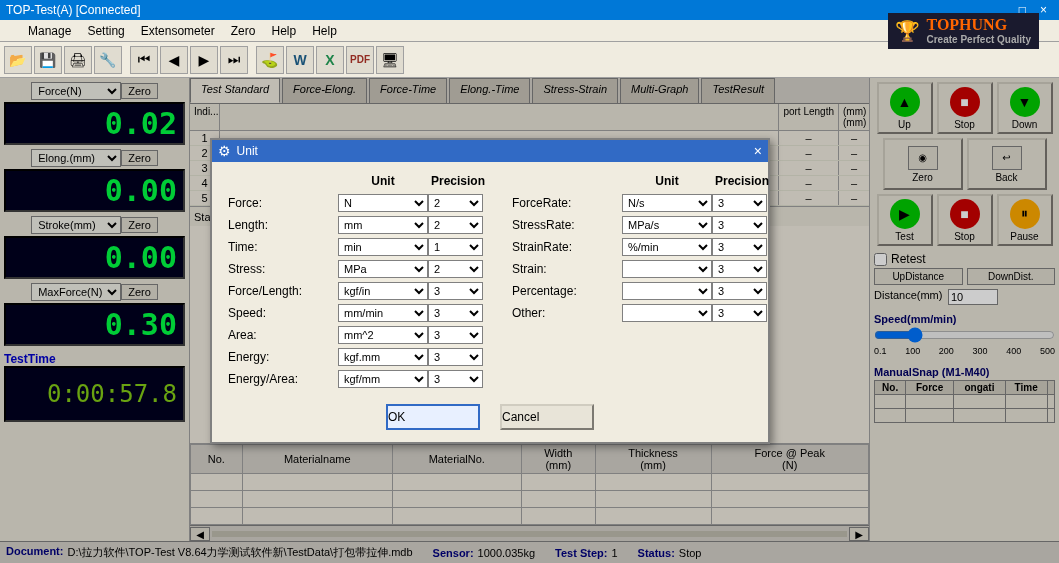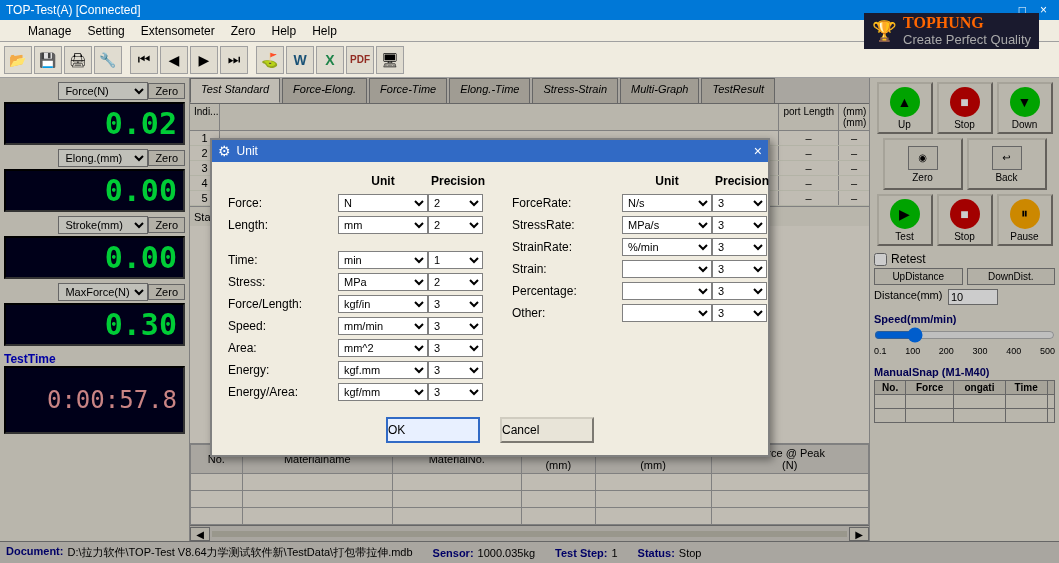--- a/index.html
+++ b/index.html
@@ -22,21 +22,21 @@
 
     
     .logo-area { margin-left: auto; background: #1a1a2e; padding: 2px 8px; display: flex; align-items: center; gap: 6px; height: 36px; }
 
     
     .main-layout { display: flex; height: calc(563px - 78px); }
 
     
     .left-panel { width: 190px; background: #e8e4d8; border-right: 1px solid #a0a0a0; padding: 4px; flex-shrink: 0; }
     .measure-row { margin-bottom: 4px; }
-    .measure-header { display: flex; align-items: center; justify-content: flex-end; margin-bottom: 2px; }
+    .measure-header { display: flex; align-items: center; justify-content: center; margin-bottom: 2px; }
     .measure-label { display: flex; align-items: center; gap: 4px; }
     .measure-select { font-size: 11px; border: 1px solid #808080; background: #f0f0e8; padding: 1px 2px; width: 90px; }
     .zero-btn { font-size: 11px; border: 1px solid #808080; background: #e0dcd0; padding: 1px 6px; cursor: pointer; }
     .measure-value { font-size: 32px; font-weight: bold; text-align: right; color: #000080; background: #000020; padding: 2px 6px; border: 2px inset #808080; }
 
     
     .right-panel { width: 190px; background: #e8e4d8; border-left: 1px solid #a0a0a0; padding: 4px; flex-shrink: 0; display: flex; flex-direction: column; }
     .control-btn { width: 56px; height: 52px; border: 2px outset #d0ccc0; background: #e8e4d8; cursor: pointer; display: flex; flex-direction: column; align-items: center; justify-content: center; font-size: 10px; gap: 2px; }
     .control-btn .icon-circle { width: 28px; height: 28px; border-radius: 50%; display: flex; align-items: center; justify-content: center; font-size: 14px; }
     .btn-up .icon-circle { background: #00cc00; }
@@ -113,21 +113,21 @@
   <span class="menu-item">Manage</span>
   <span class="menu-item">Setting</span>
   <span class="menu-item">Extensometer</span>
   <span class="menu-item">Zero</span>
   <span class="menu-item">Help</span>
   <span class="menu-item">Help</span>
   <div class="logo-area" style="margin-left:auto;">
     <span style="color:#ff8800;font-size:20px;">🏆</span>
     <div>
       <div style="color:#ff6600;font-weight:bold;font-size:16px;font-family:serif;">TOPHUNG</div>
-      <div style="color:#aaaaaa;font-size:13px;">Create Perfect Quality</div>
+      <div style="color:#aaaaaa;font-size:10px;font-weight:bold;">Create Perfect Quality</div>
     </div>
   </div>
 </div>
 
 <div class="toolbar">
   <button class="toolbar-btn">📂</button>
   <button class="toolbar-btn">💾</button>
   <button class="toolbar-btn">🖨</button>
   <button class="toolbar-btn">🔧</button>
   <div class="toolbar-sep"></div>
@@ -176,21 +176,21 @@
     <div class="measure-row">
       <div class="measure-header">
         <select class="measure-select"><option>MaxForce(N)</option></select>
         <button class="zero-btn">Zero</button>
       </div>
       <div class="measure-value" style="font-family:monospace;background:#000020;color:#00ff44;border:2px inset #404040;font-size:30px;text-align:right;padding:2px 6px;">0.30</div>
     </div>
 
     <div style="margin-top:6px;">
       <div style="color:#0000cc;font-weight:bold;font-size:12px;">TestTime</div>
-      <div style="font-family:monospace;background:#000020;color:#fca5a5;border:2px inset #404040;font-size:24px;text-align:right;padding:18px 6px;">0:00:57.8</div>
+      <div style="font-family:monospace;background:#000020;color:#84cc16;border:2px inset #404040;font-size:24px;text-align:right;padding:12px 6px;">0:00:57.8</div>
     </div>
   </div>
 
   <div class="center-content">
 
     <div class="tab-bar">
       <div class="tab active">Test Standard</div>
       <div class="tab">Force-Elong.</div>
       <div class="tab">Force-Time</div>
       <div class="tab">Elong.-Time</div>
@@ -417,21 +417,21 @@
               <div style="text-align:center;font-weight:bold;font-size:12px;">Unit</div>
               <div style="text-align:center;font-weight:bold;font-size:12px;">Precision</div>
             </div>
 
             <div style="display:grid;grid-template-columns:110px 90px 60px;align-items:center;margin-bottom:4px;">
               <label>Force:</label>
               <select class="form-select"><option>N</option><option>kgf</option><option>lbf</option><option>kN</option></select>
               <select class="form-select-sm"><option>0</option><option>1</option><option selected="">2</option><option>3</option><option>4</option></select>
             </div>
 
-            <div style="display:grid;grid-template-columns:110px 90px 60px;align-items:center;margin-bottom:17px;">
+            <div style="display:grid;grid-template-columns:110px 90px 60px;align-items:center;margin-bottom:4px;">
               <label>Length:</label>
               <select class="form-select"><option>mm</option><option>cm</option><option>m</option><option>inch</option></select>
               <select class="form-select-sm"><option>0</option><option>1</option><option selected="">2</option><option>3</option><option>4</option></select>
             </div>
 
             <div style="display:grid;grid-template-columns:110px 90px 60px;align-items:center;margin-bottom:4px;">
               <label>Time:</label>
               <select class="form-select"><option>min</option><option>s</option><option>h</option></select>
               <select class="form-select-sm"><option>0</option><option selected="">1</option><option>2</option><option>3</option><option>4</option></select>
             </div>

